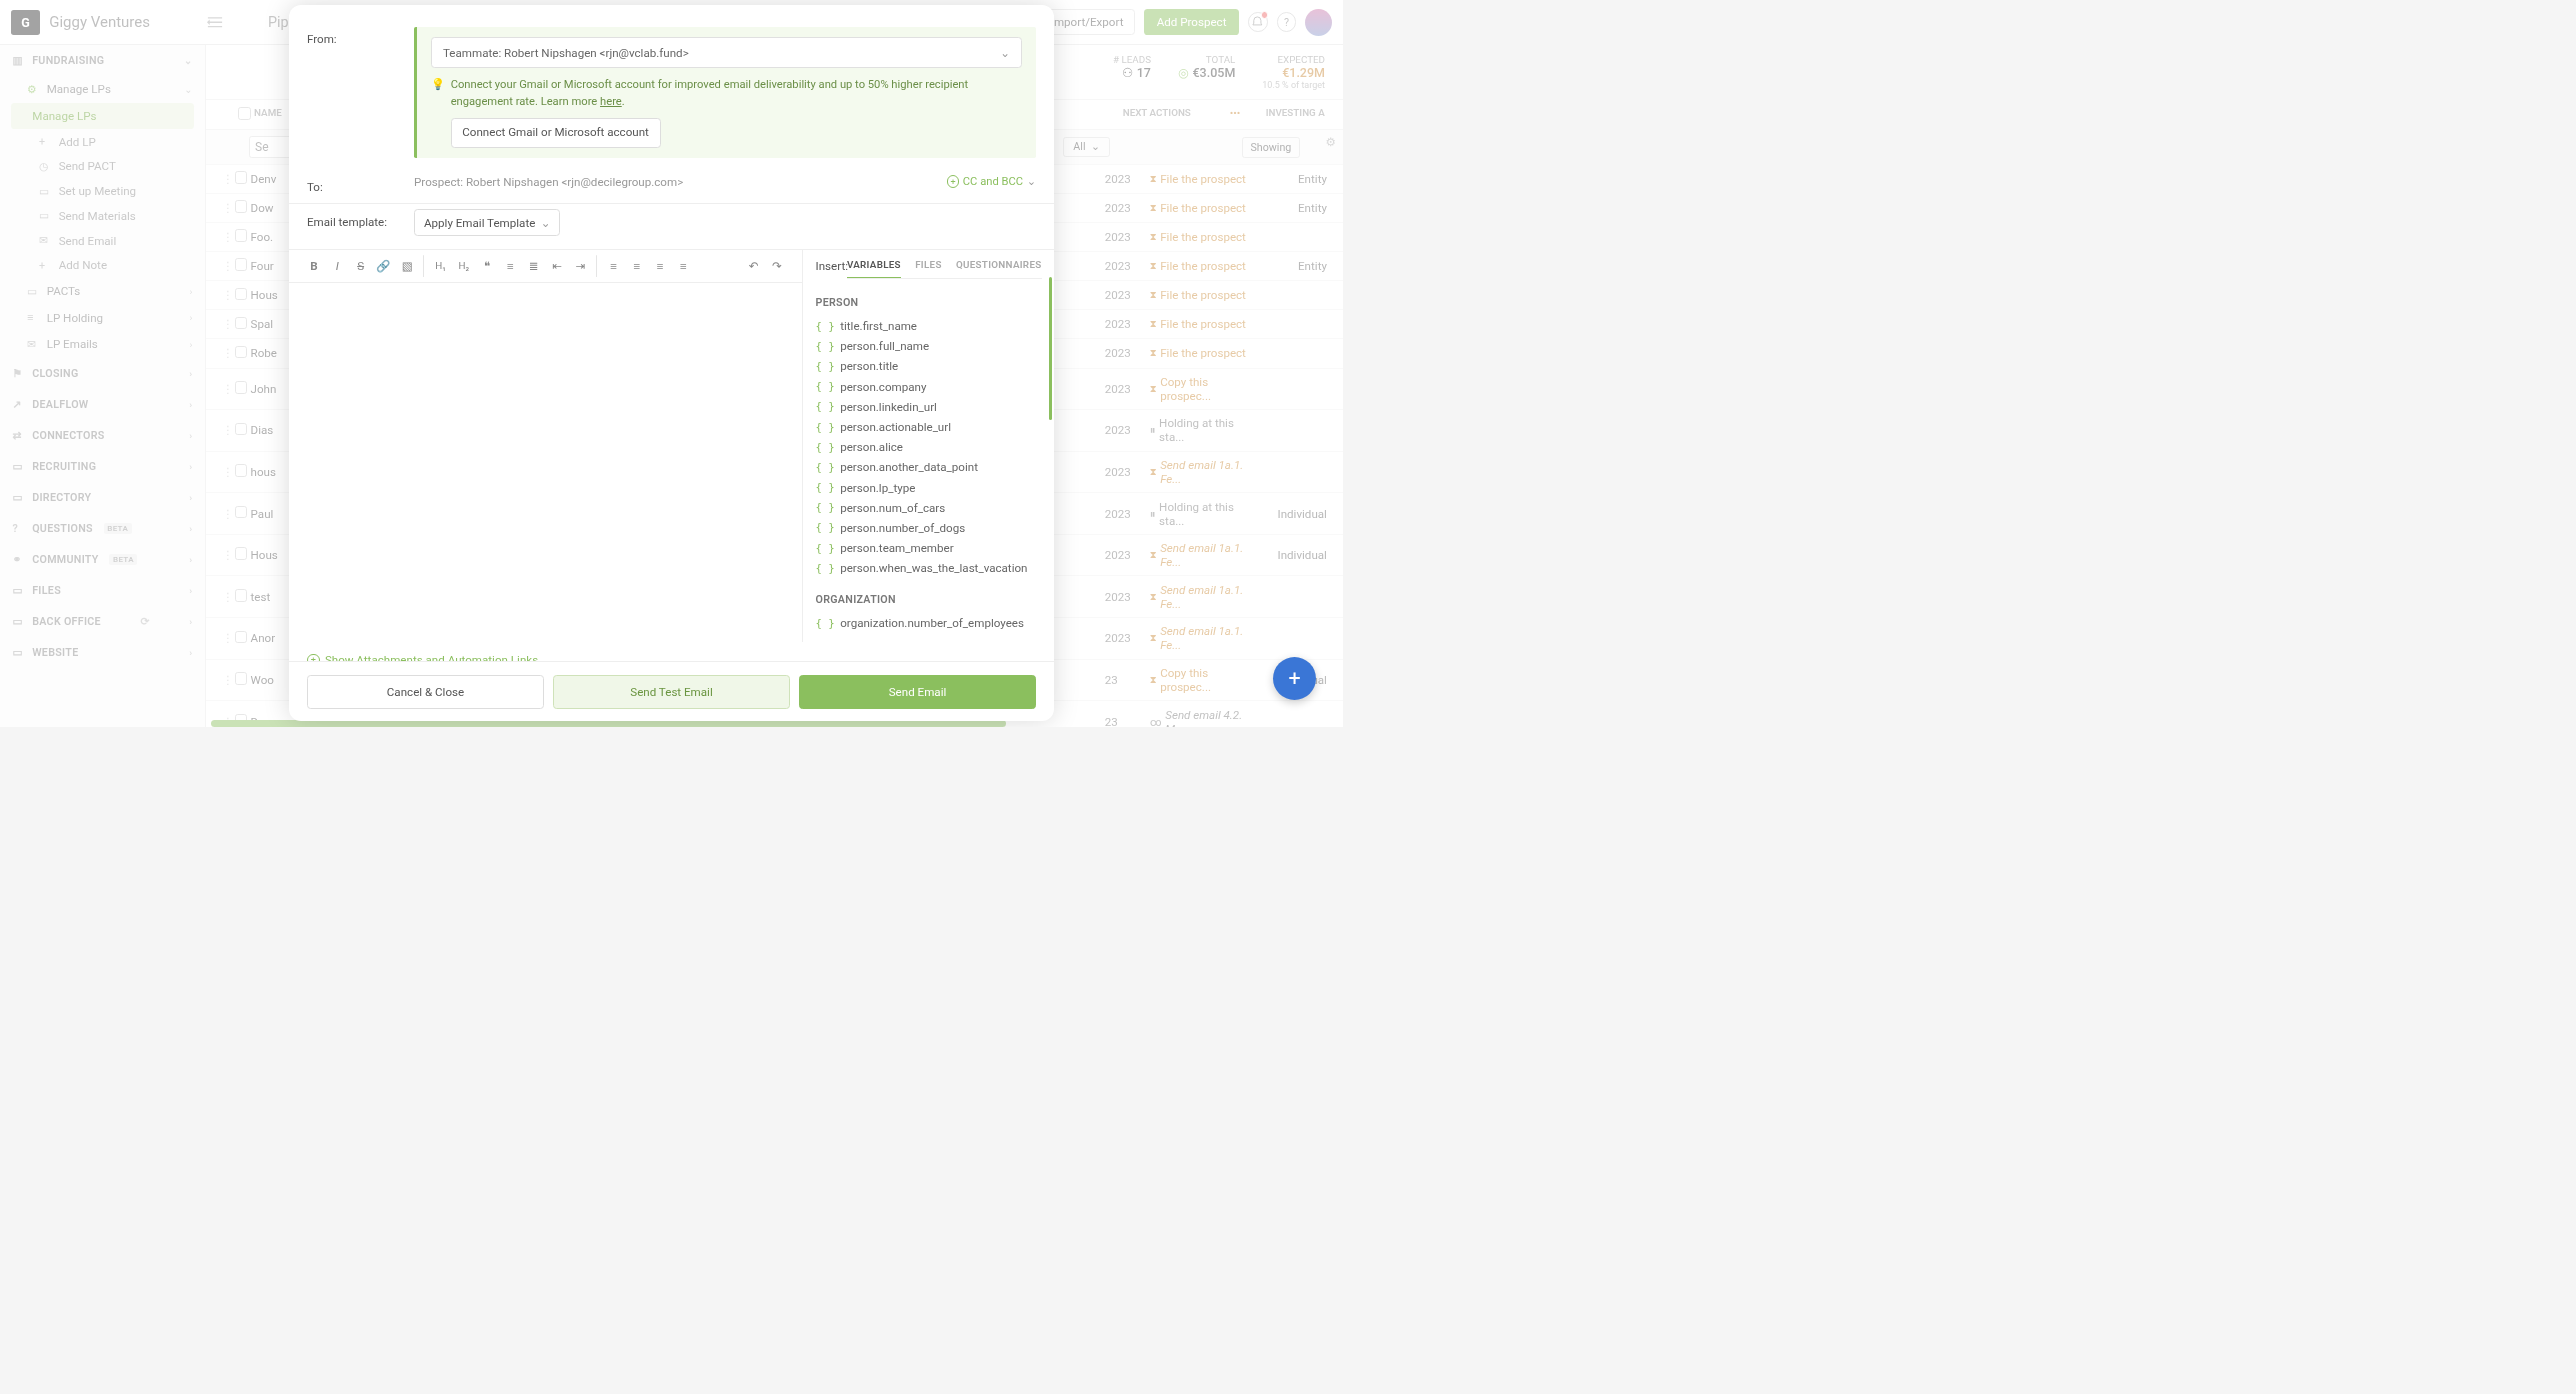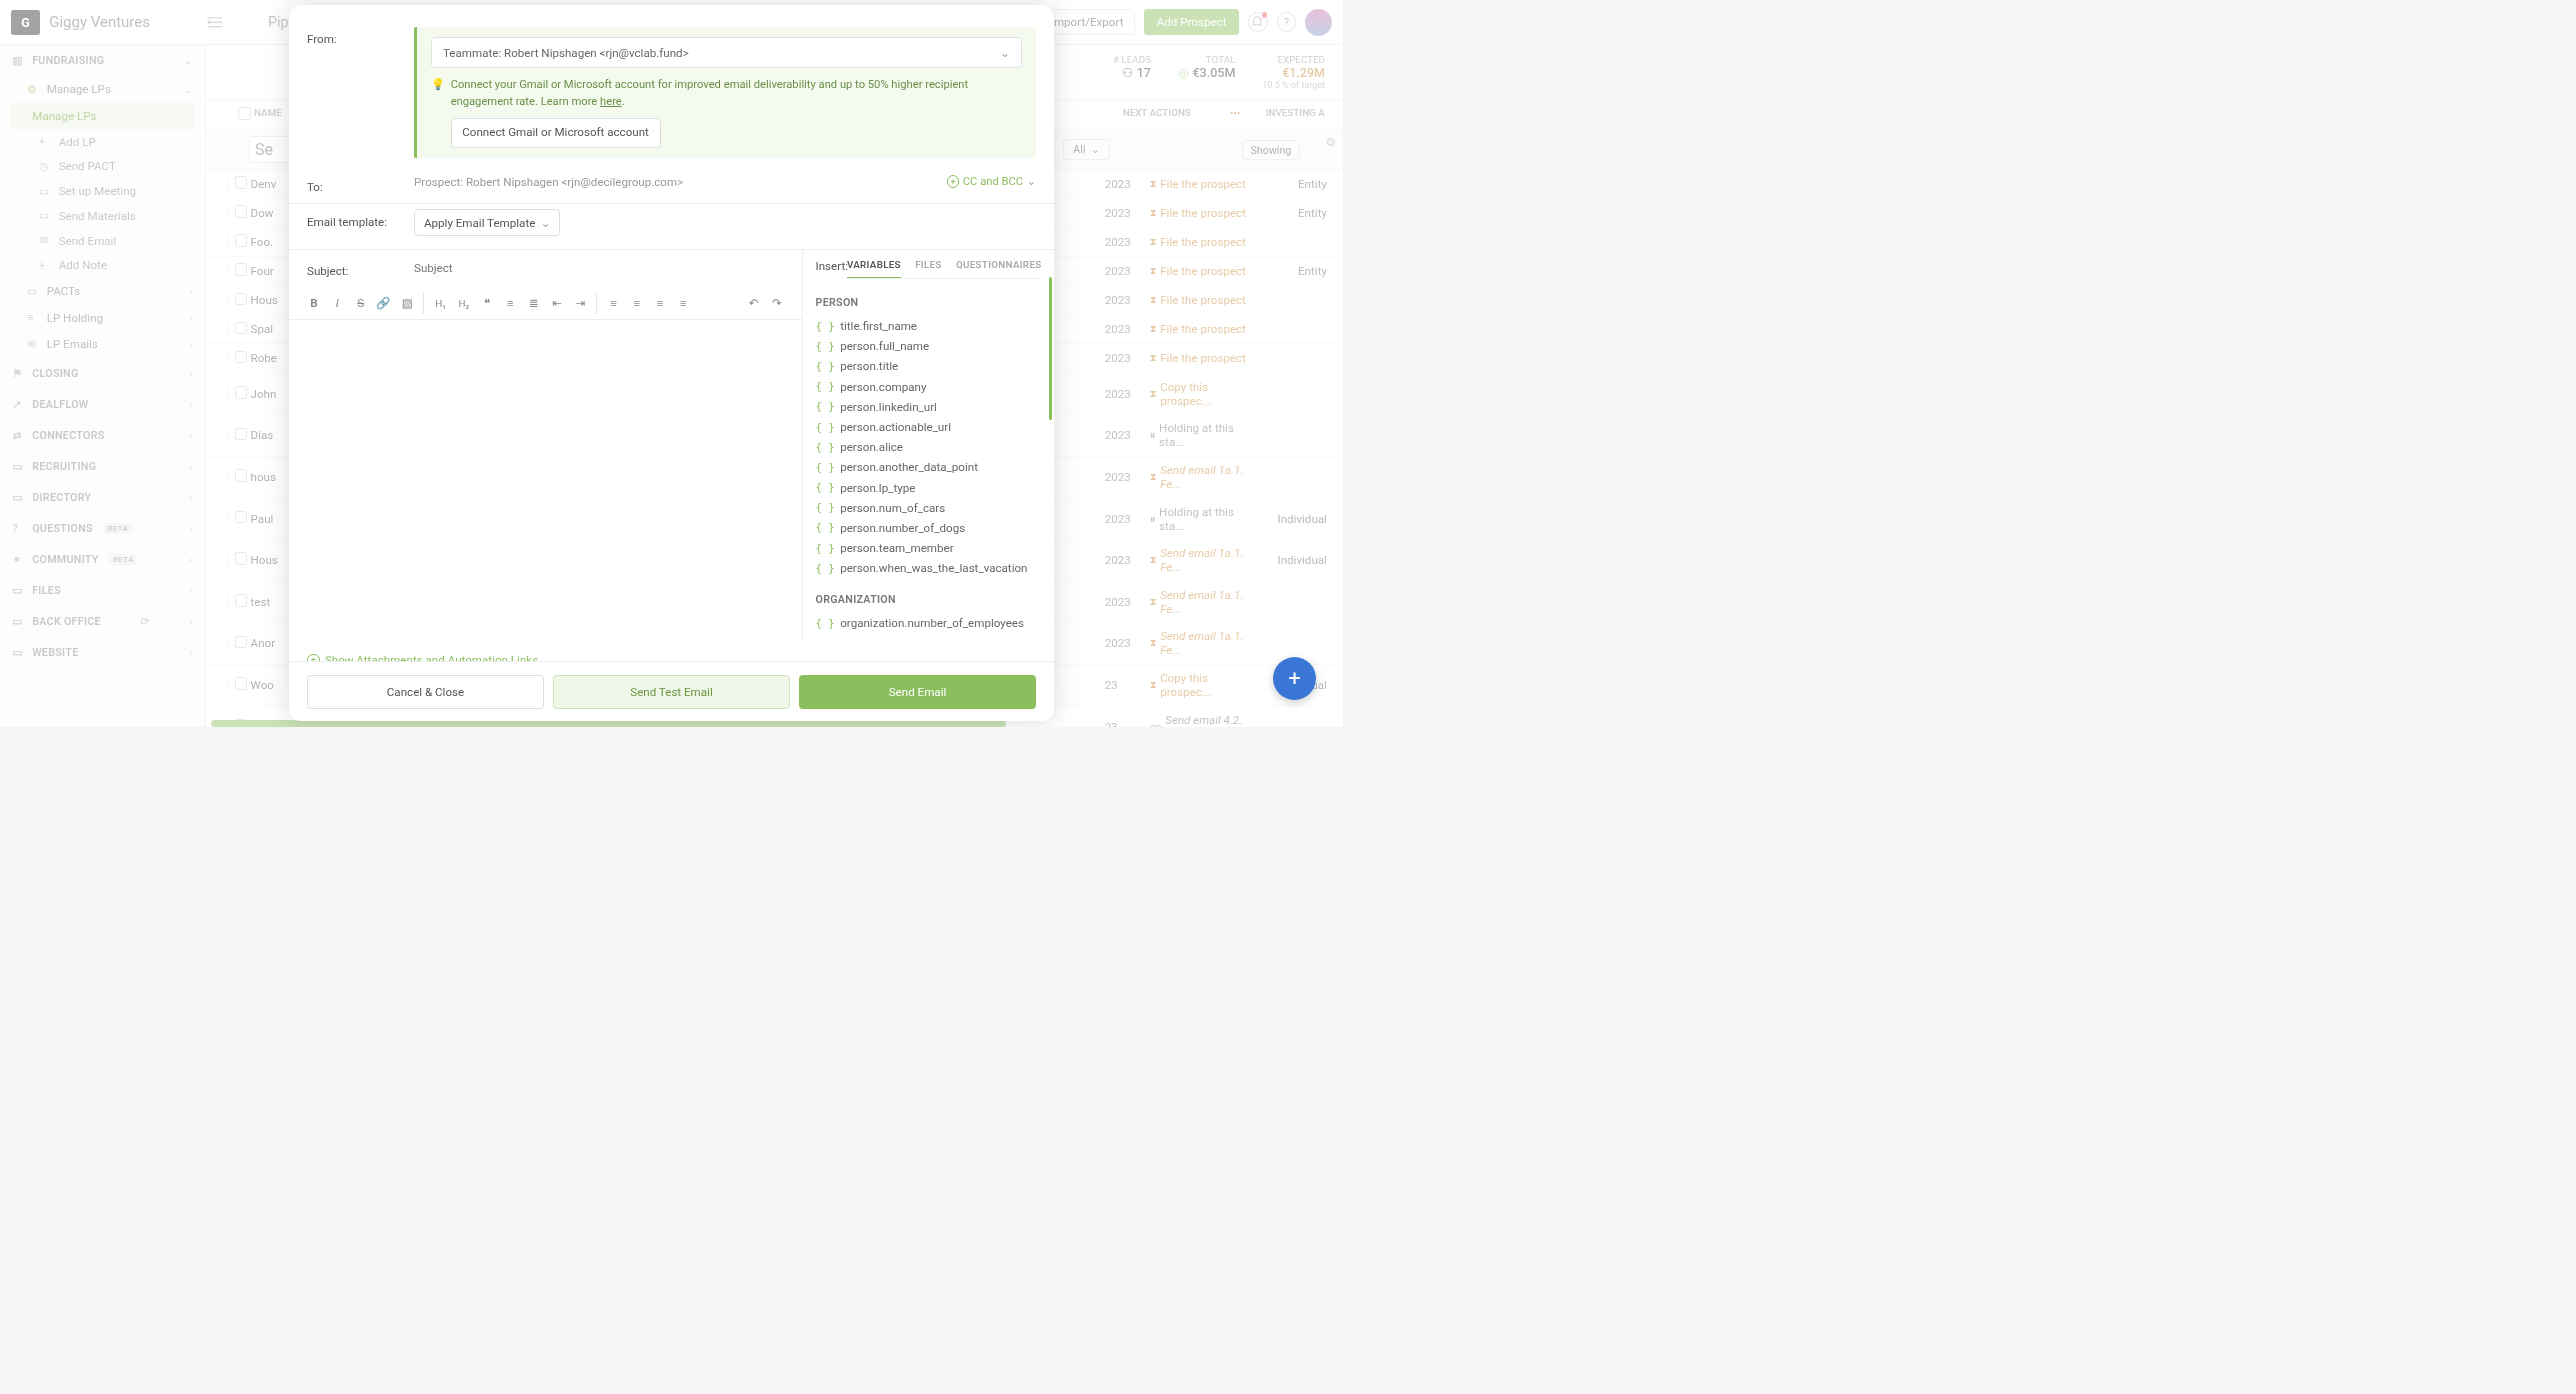--- a/index.html
+++ b/index.html
@@ -297,21 +297,21 @@
     <span class="th" style="width:16px;"><span class="chk"></span></span>
     <span class="th th-name">NAME</span>
     <span class="th" style="margin-left:auto; width:54px;">CT</span>
     <span class="th th-next">NEXT ACTIONS</span>
     <span class="th" style="width:36px; color:#c98b3a;">•••</span>
     <span class="th th-inv">INVESTING A</span>
   </div>
   <div class="row" style="background:#fafafa;">
     <span style="width:16px;"></span>
     <span style="width:16px;"></span>
-    <span style="width:90px;"><input style="width: 54px; border: 0.9px solid rgb(221, 221, 221); border-radius: 2.7px; padding: 2.7px 5.4px; font-size: 16px;" placeholder="Se"></span>
+    <span style="width:90px;"><input style="width: 54px; border: 0.9px solid rgb(221, 221, 221); border-radius: 2.7px; padding: 2.7px 5.4px; font-size: 12px;" placeholder="Se"></span>
     <span style="margin-left:auto;width:63px;"><span style="border:0.9px solid #ddd;border-radius:2.7px;padding:2.7px 9px;font-size:10.7px;display:inline-flex;gap:5.4px;">
           <span>All</span>
           <span>⌄</span>
         </span></span>
     <span style="width:116px;"></span>
     <span style="width:90px;"><span style="border:0.9px solid #ddd;border-radius:2.7px;padding:2.7px 7.2px;font-size:10.7px;">Showing</span></span>
   </div>
   <div id="table-rows">
       <div class="row">
         <span class="cell c-drag">⋮</span>
@@ -547,24 +547,20 @@
       <div class="field-content">
         <span class="tpl-btn">
           <span>Apply Email Template</span>
           <span style="color:#999;">⌄</span>
         </span>
       </div>
     </div>
 
     <div class="editor-wrap">
       <div class="editor-left">
-        <div class="subj-bar">
-          <div class="field-label" style="width:107px;">Subject:</div>
-          <input class="subj-input" placeholder="Subject" style="">
-        </div>
         <div class="toolbar">
           <span class="tool">
               <b>B</b>
             </span>
           <span class="tool">
               <i>I</i>
             </span>
           <span class="tool">
               <s>S</s>
             </span>

